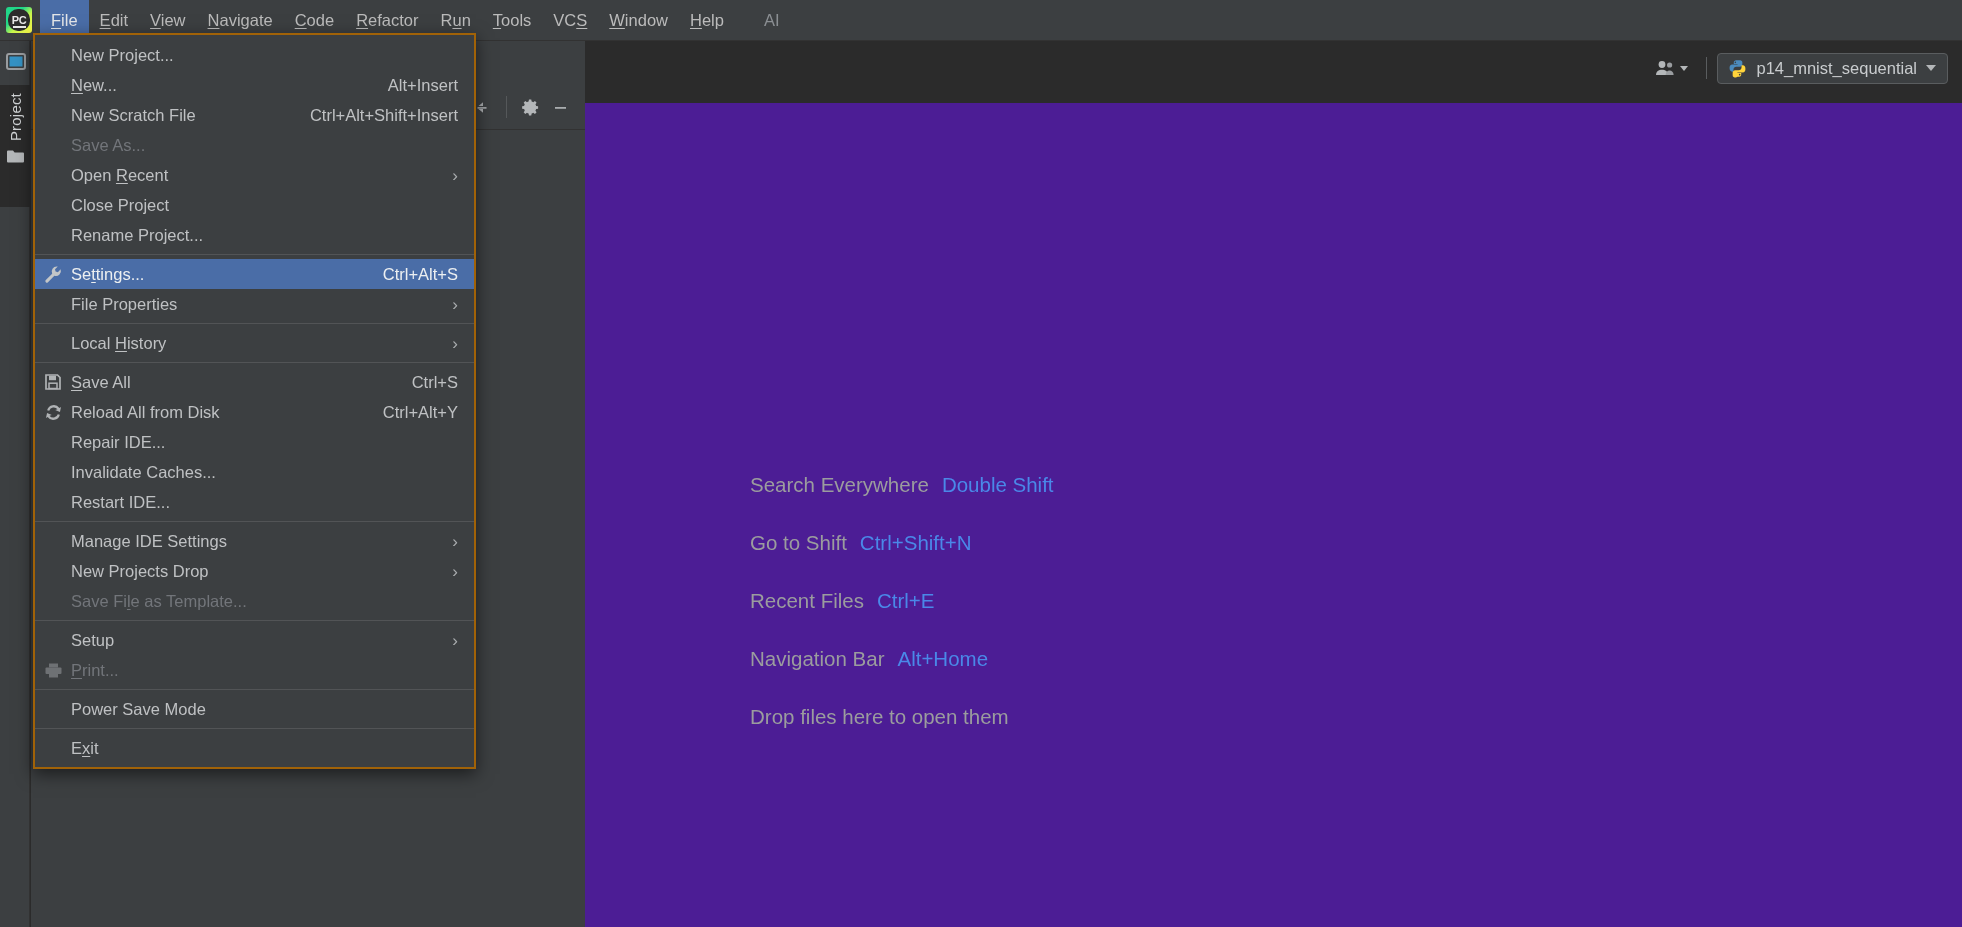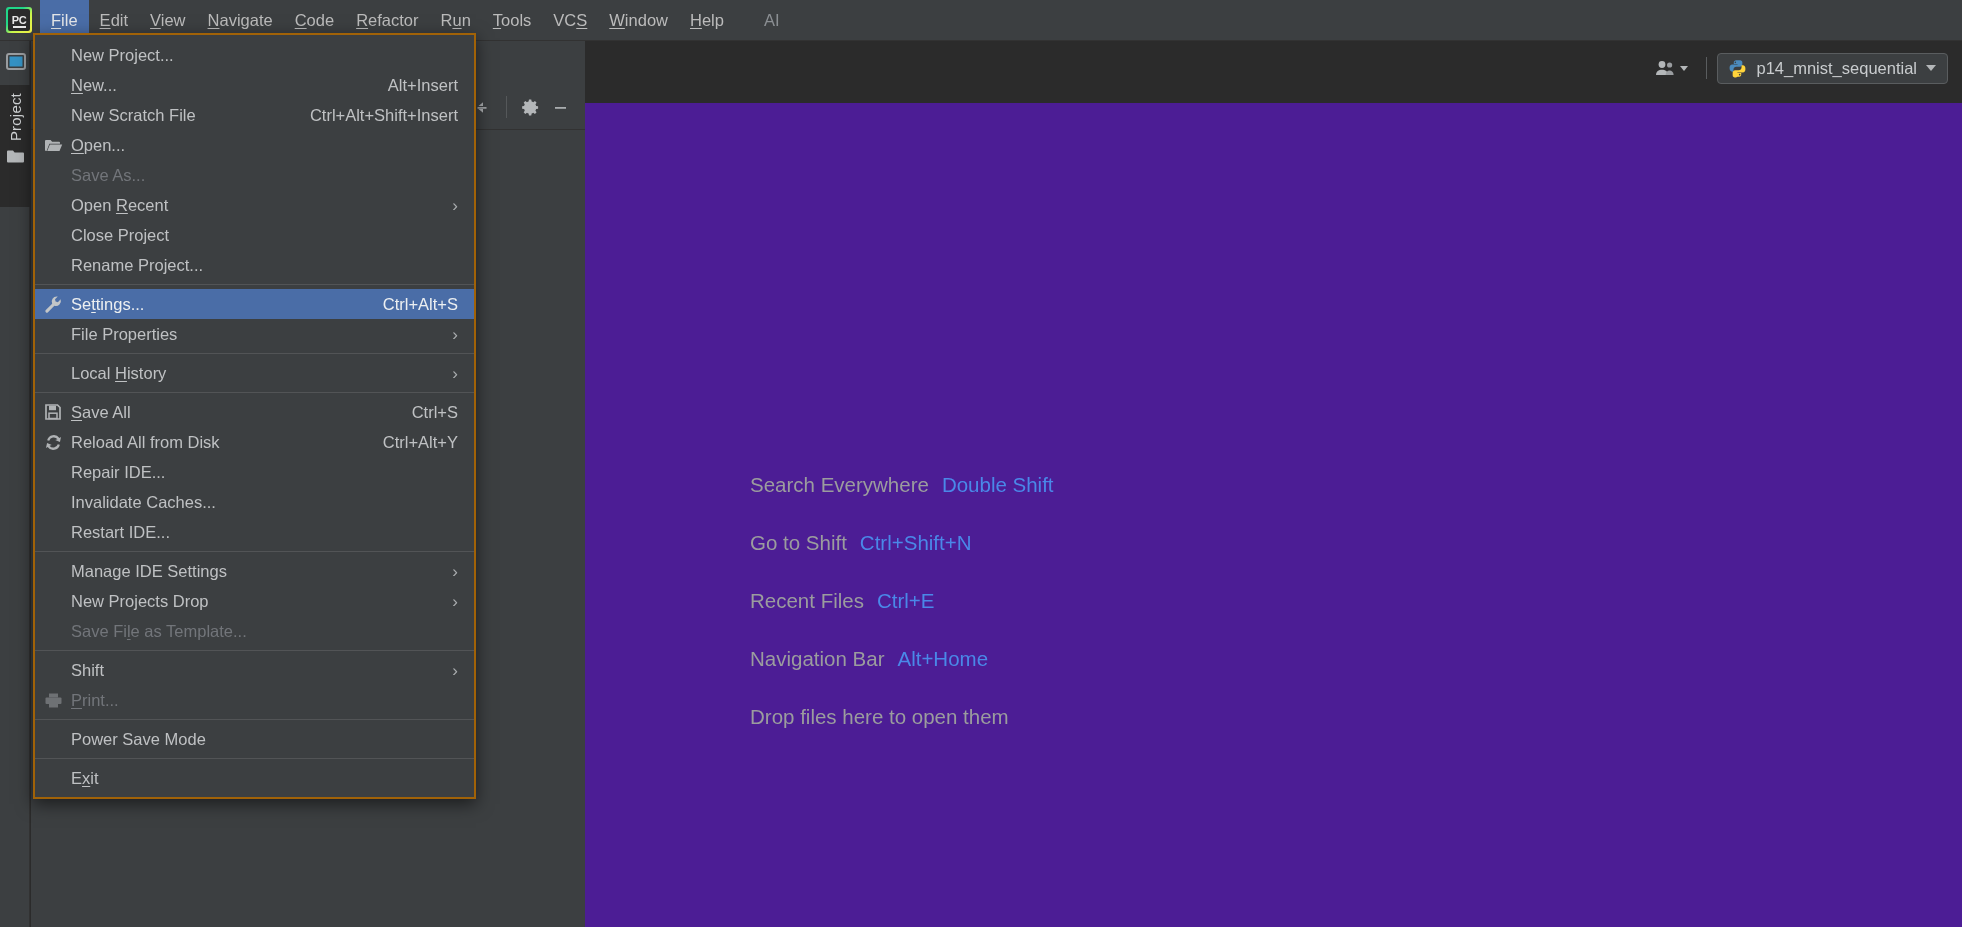--- a/index.html
+++ b/index.html
@@ -17,21 +17,21 @@
     background: #3c3f41; display: flex; align-items: center;
     border-bottom: 1px solid #323232;
   }
   .ide-logo {
     width: 26px; height: 26px; margin-left: 6px; margin-right: 8px;
     border-radius: 3px; position: relative; flex: none;
     background: linear-gradient(135deg,#21d789 0%,#21d789 35%,#c8f54b 60%,#fcf84a 100%);
     padding: 2px;
   }
   .ide-logo-inner {
-    width: 100%; height: 100%; background: #2b2b2b; border-radius: 2px;
+    width: 100%; height: 100%; background: #2b2b2b; border-radius: 10px;
     display: flex; align-items: center; justify-content: center;
     font-size: 11px; font-weight: bold; color: #e8e8e8;
     letter-spacing: -0.5px; position: relative;
   }
   .ide-logo-inner::after {
     content: ""; position: absolute; left: 5px; bottom: 3px;
     width: 13px; height: 2px; background: #e8e8e8;
   }
   .menu-item {
     padding: 10px 11px 11px 11px; font-size: 16.5px; color: #bbbbbb;
@@ -259,29 +259,20 @@
       <div class="mrow">
         <div class="gut"></div>
         <div class="txt"><u>N</u>ew...</div>
         <div class="acc">Alt+Insert</div>
       </div>
       <div class="mrow">
         <div class="gut"></div>
         <div class="txt">New Scratch File</div>
         <div class="acc">Ctrl+Alt+Shift+Insert</div>
       </div>
-      <div class="mrow">
-        <div class="gut">
-          <svg width="19" height="15" viewBox="0 0 19 15">
-            <path d="M1 3a1 1 0 011-1h4.6l1.5 1.8H15a1 1 0 011 1v1H5.4L2.6 13H2a1 1 0 01-1-1z" fill="#b0b3b5"></path>
-            <path d="M5.9 6.4h12.3l-2.7 6.7H3.2z" fill="#b0b3b5"></path>
-          </svg>
-        </div>
-        <div class="txt"><u>O</u>pen...</div>
-      </div>
       <div class="mrow disabled">
         <div class="gut"></div>
         <div class="txt">Save As...</div>
       </div>
       <div class="mrow">
         <div class="gut"></div>
         <div class="txt">Open <u>R</u>ecent</div>
         <div class="arrow">›</div>
       </div>
       <div class="mrow">
@@ -358,21 +349,21 @@
         <div class="txt">New Projects Drop</div>
         <div class="arrow">›</div>
       </div>
       <div class="mrow disabled">
         <div class="gut"></div>
         <div class="txt">Save Fi<u>l</u>e as Template...</div>
       </div>
       <div class="msep"></div>
       <div class="mrow">
         <div class="gut"></div>
-        <div class="txt">Shift</div>
+        <div class="txt">Setup</div>
         <div class="arrow">›</div>
       </div>
       <div class="mrow disabled">
         <div class="gut">
           <svg width="19" height="17" viewBox="0 0 19 17">
             <rect x="5" y="1.5" width="9" height="4" fill="#6e7174"></rect>
             <rect x="1.5" y="5.5" width="16" height="6.5" rx="1" fill="#6e7174"></rect>
             <rect x="5" y="11" width="9" height="4.5" fill="#6e7174"></rect>
           </svg>
         </div>

